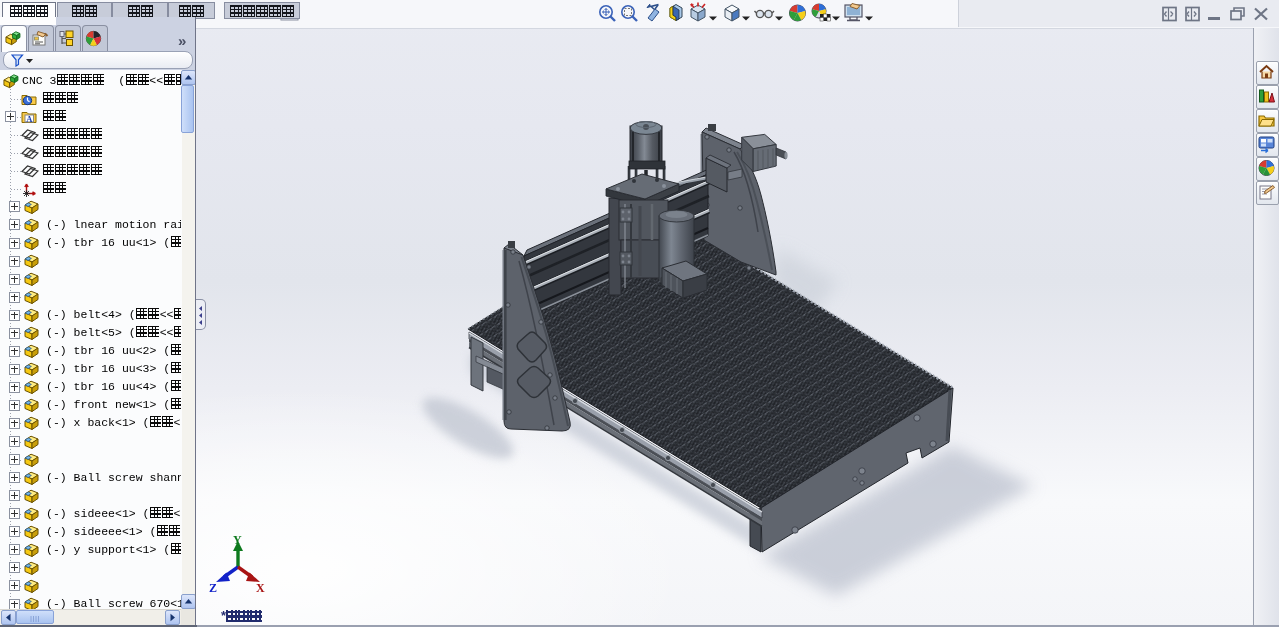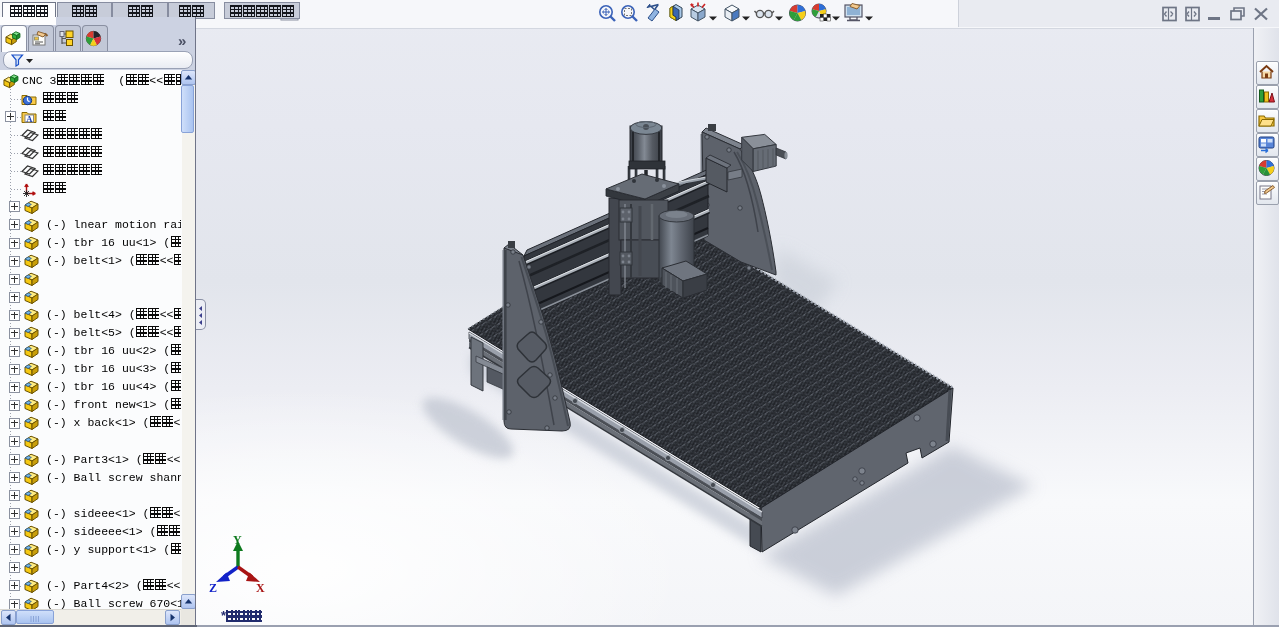--- a/index.html
+++ b/index.html
@@ -539,23 +539,20 @@
         <use href="#ipart"></use>
       </svg>
       <div class="trow" style="top:164.0px">
         <span class="tx" style="left:46px">(-)&nbsp;tbr&nbsp;16&nbsp;uu&lt;1&gt;&nbsp;(<span class="cj"></span>&lt;</span>
       </div>
 <div style="position:absolute;left:11px;top:191.0px;width:10px;height:1px;background:repeating-linear-gradient(90deg,#9ca1ad 0 1px,transparent 1px 3px);"></div>
       <div class="pbox" style="left:9px;top:185.5px"></div>
       <svg style="position:absolute;left:22px;top:183.0px" width="18" height="16">
         <use href="#ipart"></use>
       </svg>
-      <div class="trow" style="top:182.0px">
-        <span class="tx" style="left:46px">(-)&nbsp;belt&lt;1&gt;&nbsp;(<span class="cj"></span><span class="cj"></span>&lt;&lt;<span class="cj"></span></span>
-      </div>
 <div style="position:absolute;left:11px;top:209.1px;width:10px;height:1px;background:repeating-linear-gradient(90deg,#9ca1ad 0 1px,transparent 1px 3px);"></div>
       <div class="pbox" style="left:9px;top:203.6px"></div>
       <svg style="position:absolute;left:22px;top:201.1px" width="18" height="16">
         <use href="#ipart"></use>
       </svg>
 <div style="position:absolute;left:11px;top:227.1px;width:10px;height:1px;background:repeating-linear-gradient(90deg,#9ca1ad 0 1px,transparent 1px 3px);"></div>
       <div class="pbox" style="left:9px;top:221.6px"></div>
       <svg style="position:absolute;left:22px;top:219.1px" width="18" height="16">
         <use href="#ipart"></use>
       </svg>
@@ -618,23 +615,20 @@
 <div style="position:absolute;left:11px;top:371.5px;width:10px;height:1px;background:repeating-linear-gradient(90deg,#9ca1ad 0 1px,transparent 1px 3px);"></div>
       <div class="pbox" style="left:9px;top:366.0px"></div>
       <svg style="position:absolute;left:22px;top:363.5px" width="18" height="16">
         <use href="#ipart"></use>
       </svg>
 <div style="position:absolute;left:11px;top:389.6px;width:10px;height:1px;background:repeating-linear-gradient(90deg,#9ca1ad 0 1px,transparent 1px 3px);"></div>
       <div class="pbox" style="left:9px;top:384.1px"></div>
       <svg style="position:absolute;left:22px;top:381.6px" width="18" height="16">
         <use href="#ipart"></use>
       </svg>
-      <div class="trow" style="top:380.6px">
-        <span class="tx" style="left:46px">(-)&nbsp;Part3&lt;1&gt;&nbsp;(<span class="cj"></span><span class="cj"></span>&lt;&lt;<span class="cj"></span></span>
-      </div>
 <div style="position:absolute;left:11px;top:407.6px;width:10px;height:1px;background:repeating-linear-gradient(90deg,#9ca1ad 0 1px,transparent 1px 3px);"></div>
       <div class="pbox" style="left:9px;top:402.1px"></div>
       <svg style="position:absolute;left:22px;top:399.6px" width="18" height="16">
         <use href="#ipart"></use>
       </svg>
       <div class="trow" style="top:398.6px">
         <span class="tx" style="left:46px">(-)&nbsp;Ball&nbsp;screw&nbsp;shannon&lt;</span>
       </div>
 <div style="position:absolute;left:11px;top:425.7px;width:10px;height:1px;background:repeating-linear-gradient(90deg,#9ca1ad 0 1px,transparent 1px 3px);"></div>
       <div class="pbox" style="left:9px;top:420.2px"></div>
@@ -668,23 +662,20 @@
 <div style="position:absolute;left:11px;top:497.9px;width:10px;height:1px;background:repeating-linear-gradient(90deg,#9ca1ad 0 1px,transparent 1px 3px);"></div>
       <div class="pbox" style="left:9px;top:492.4px"></div>
       <svg style="position:absolute;left:22px;top:489.9px" width="18" height="16">
         <use href="#ipart"></use>
       </svg>
 <div style="position:absolute;left:11px;top:515.9px;width:10px;height:1px;background:repeating-linear-gradient(90deg,#9ca1ad 0 1px,transparent 1px 3px);"></div>
       <div class="pbox" style="left:9px;top:510.4px"></div>
       <svg style="position:absolute;left:22px;top:507.9px" width="18" height="16">
         <use href="#ipart"></use>
       </svg>
-      <div class="trow" style="top:506.9px">
-        <span class="tx" style="left:46px">(-)&nbsp;Part4&lt;2&gt;&nbsp;(<span class="cj"></span><span class="cj"></span>&lt;&lt;<span class="cj"></span></span>
-      </div>
 <div style="position:absolute;left:11px;top:534.0px;width:10px;height:1px;background:repeating-linear-gradient(90deg,#9ca1ad 0 1px,transparent 1px 3px);"></div>
       <div class="pbox" style="left:9px;top:528.5px"></div>
       <svg style="position:absolute;left:22px;top:526.0px" width="18" height="16">
         <use href="#ipart"></use>
       </svg>
       <div class="trow" style="top:525.0px">
         <span class="tx" style="left:46px">(-)&nbsp;Ball&nbsp;screw&nbsp;670&lt;1&gt;&nbsp;(</span>
       </div>
  </div>
  <div id="vtrack"></div>

